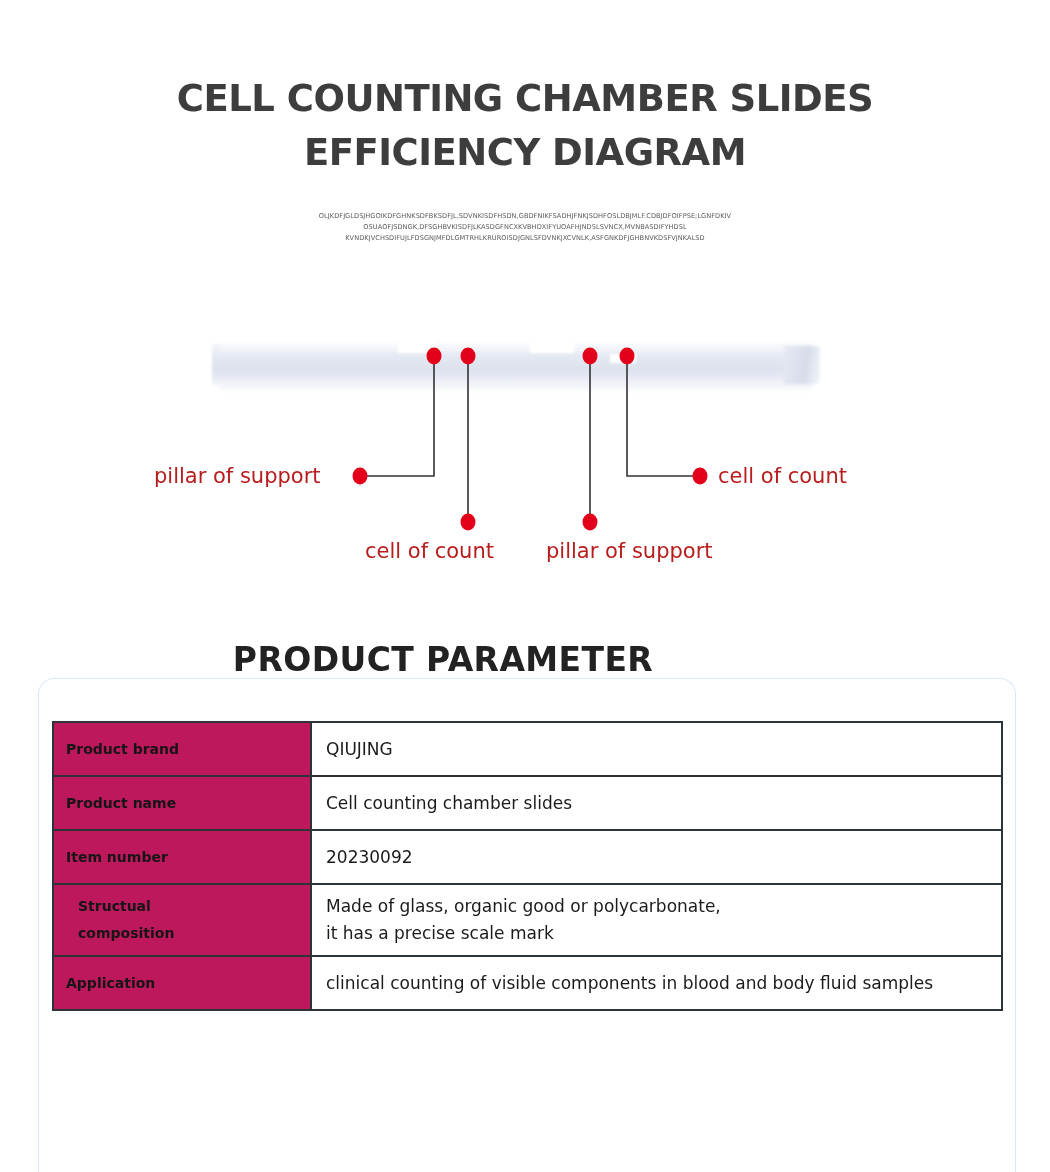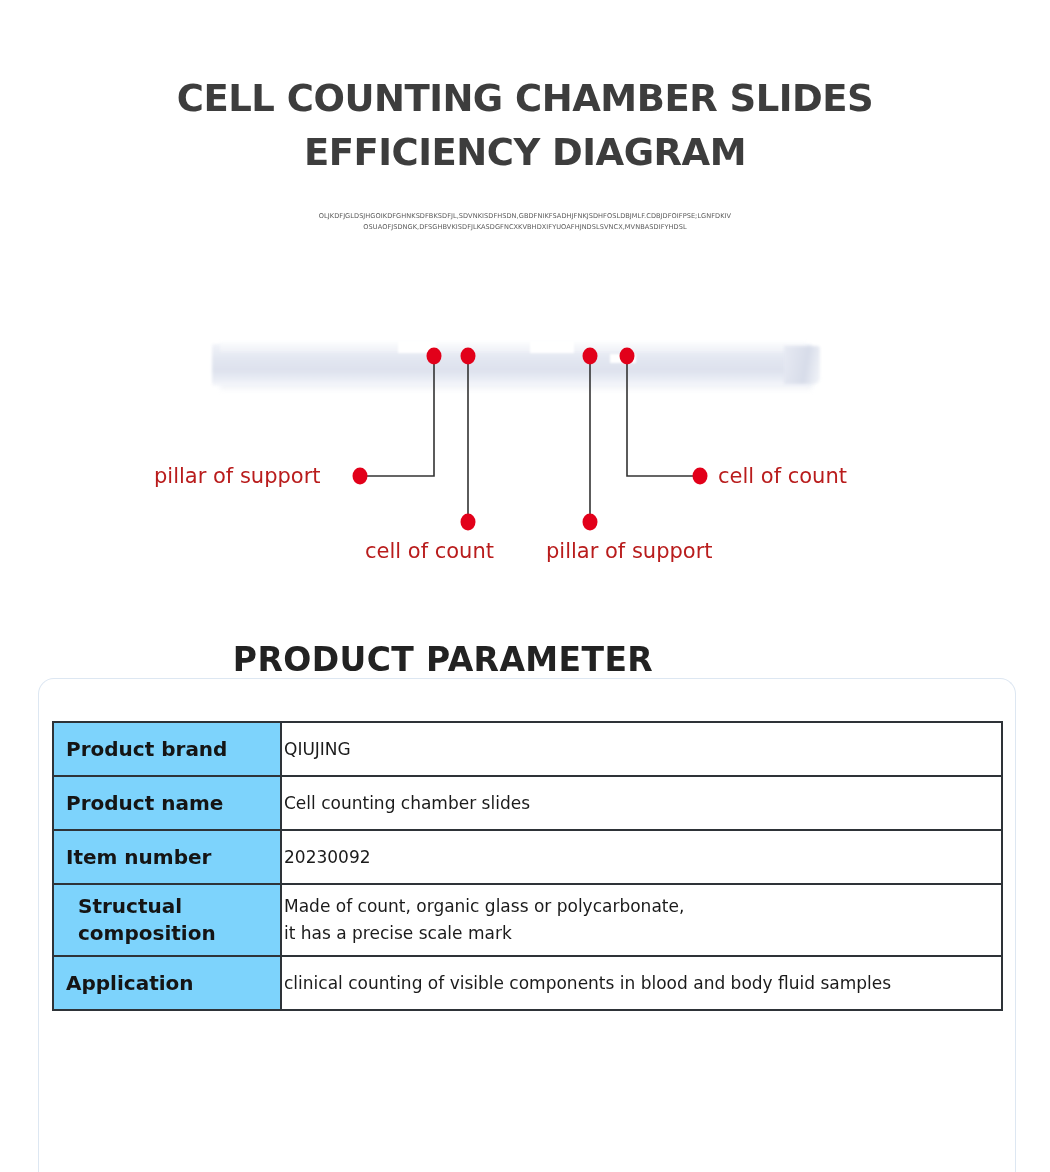--- a/index.html
+++ b/index.html
@@ -137,34 +137,34 @@
     width: 951px;
     border-collapse: collapse;
     table-layout: fixed;
   }
   .param-table td {
     border: 2px solid #2e3338;
     vertical-align: middle;
     font-family: "DejaVu Sans", sans-serif;
   }
   .param-table td.k {
-    width: 228px;
-    background: #7dd3fc;
+    width: 258px;
+    background: #be185d;
     font-weight: 700;
-    font-size: 20px;
+    font-size: 14px;
     color: #151515;
     padding: 6px 0 6px 12px;
     line-height: 27px;
   }
   .param-table td.v {
     background: #ffffff;
     font-weight: 400;
     font-size: 17px;
     color: #1b1b1b;
-    padding: 6px 0 6px 2px;
+    padding: 6px 0 6px 14px;
     line-height: 27px;
     border-radius: 6px;
   }
   .param-table td.v .ln { display: block; white-space: nowrap; }
   .param-table td.k .ln { display: block; white-space: nowrap; margin-left: 12px; }
   .r-tall td { height: 72px; }
   .r-std td  { height: 54px; }
 </style>
 </head>
 <body>
@@ -172,20 +172,21 @@
 <div class="page">
 
   <div class="title-block">
     <div class="title-line">CELL COUNTING CHAMBER SLIDES</div>
     <div class="title-line">EFFICIENCY DIAGRAM</div>
   </div>
 
   <div class="filler">
     <div>OLJKDFJGLDSJHGOIKDFGHNKSDFBKSDFJL,SDVNKISDFHSDN,GBDFNIKFSADHJFNKJSDHFOSLDBJMLF.CDBJDFOIFPSE;LGNFDKIV</div>
     <div>OSUAOFJSDNGK,DFSGHBVKISDFJLKASDGFNCXKVBHDXIFYUOAFHJNDSLSVNCX,MVNBASDIFYHDSL</div>
+    <div>KVNDKJVCHSDIFUJLFDSGNJMFDLGMTRHLKRUROISDJGNLSFDVNKJXCVNLK,ASFGNKDFJGHBNVKDSFVJNKALSD</div>
   </div>
 
   <div class="photo-area">
     <div class="slide-shadow"></div>
     <div class="slide-body"></div>
     <div class="slide-top-edge"></div>
     <div class="notch n1"></div>
     <div class="notch n2"></div>
     <div class="notch n3"></div>
     <div class="slide-right-cap"></div>
@@ -239,21 +240,21 @@
         <td class="v">
           <span class="ln">20230092</span>
         </td>
       </tr>
       <tr class="r-tall">
         <td class="k">
           <span class="ln">Structual</span>
           <span class="ln">composition</span>
         </td>
         <td class="v">
-          <span class="ln">Made of count, organic glass or polycarbonate,</span>
+          <span class="ln">Made of glass, organic good or polycarbonate,</span>
           <span class="ln">it has a precise scale mark</span>
         </td>
       </tr>
       <tr class="r-std">
         <td class="k">Application</td>
         <td class="v">
           <span class="ln">clinical counting of visible components in blood and body fluid samples</span>
         </td>
       </tr>
     </tbody>

